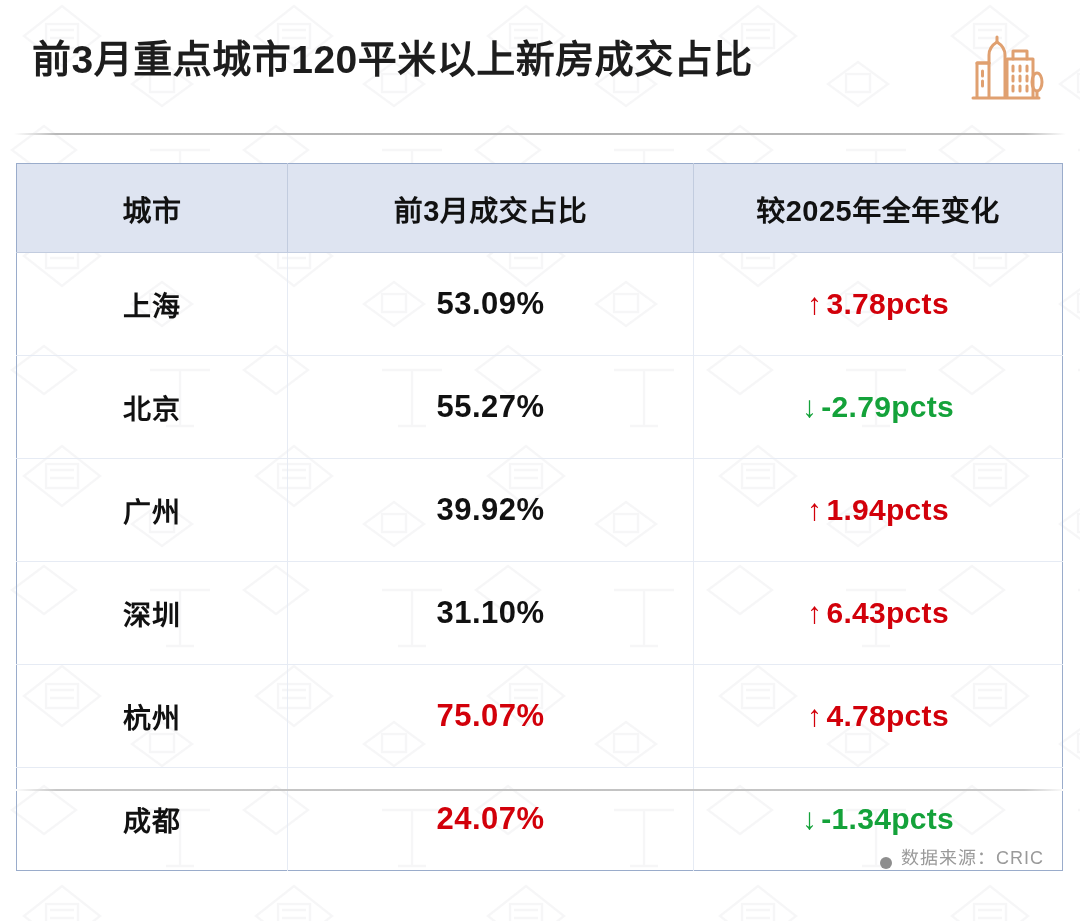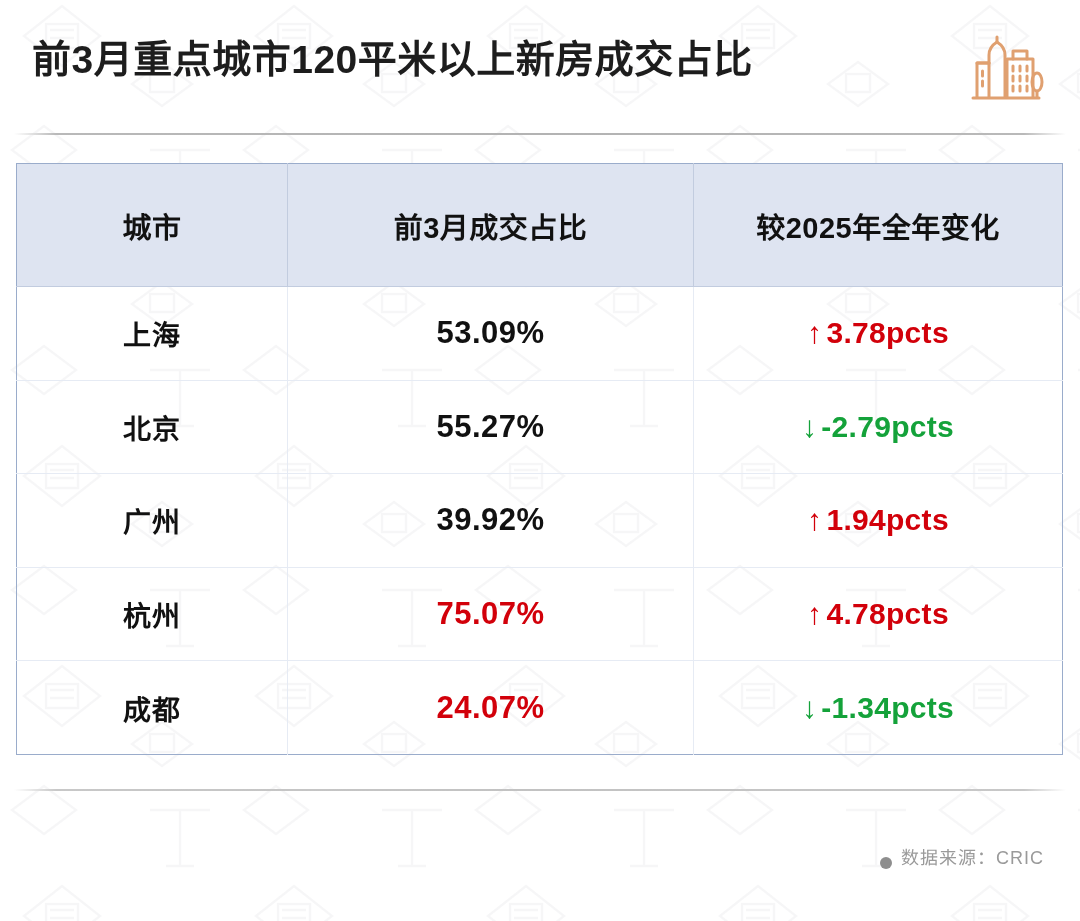--- a/index.html
+++ b/index.html
@@ -87,32 +87,32 @@
 
   #data-table thead th {
     height: 88px;
     background: #dee4f1;
     border-right: 1px solid #c2ccdf;
     font-size: 29px;
     font-weight: bold;
     color: #111111;
     text-align: center;
     vertical-align: middle;
-    padding: 17px;
+    padding: 0;
     letter-spacing: 0.5px;
   }
   #data-table thead th:last-child { border-right: none; }
 
   #data-table tbody td {
     height: 84px;
     border-top: 1px solid #e6ebf4;
     border-right: 1px solid #e6ebf4;
     text-align: center;
     vertical-align: middle;
-    padding: 0;
+    padding: 9px;
     background: transparent;
   }
   #data-table tbody td:last-child { border-right: none; }
   #data-table tbody tr:first-child td { border-top: 1px solid #c2ccdf; }
 
   .cell-city {
     font-size: 28px;
     font-weight: bold;
     color: #111111;
     letter-spacing: 1px;
@@ -249,20 +249,25 @@
         <td class="cell-share">55.27%</td>
         <td class="cell-change down"><span class="arrow-glyph">↓</span><span>-2.79pcts</span></td>
       </tr>
 
       <tr>
         <td class="cell-city">广州</td>
         <td class="cell-share">39.92%</td>
         <td class="cell-change up"><span class="arrow-glyph">↑</span><span>1.94pcts</span></td>
       </tr>
 
+      <tr>
+        <td class="cell-city">深圳</td>
+        <td class="cell-share">31.10%</td>
+        <td class="cell-change up"><span class="arrow-glyph">↑</span><span>6.43pcts</span></td>
+      </tr>
 
       <tr>
         <td class="cell-city">杭州</td>
         <td class="cell-share highlight">75.07%</td>
         <td class="cell-change up"><span class="arrow-glyph">↑</span><span>4.78pcts</span></td>
       </tr>
 
       <tr>
         <td class="cell-city">成都</td>
         <td class="cell-share highlight">24.07%</td>

